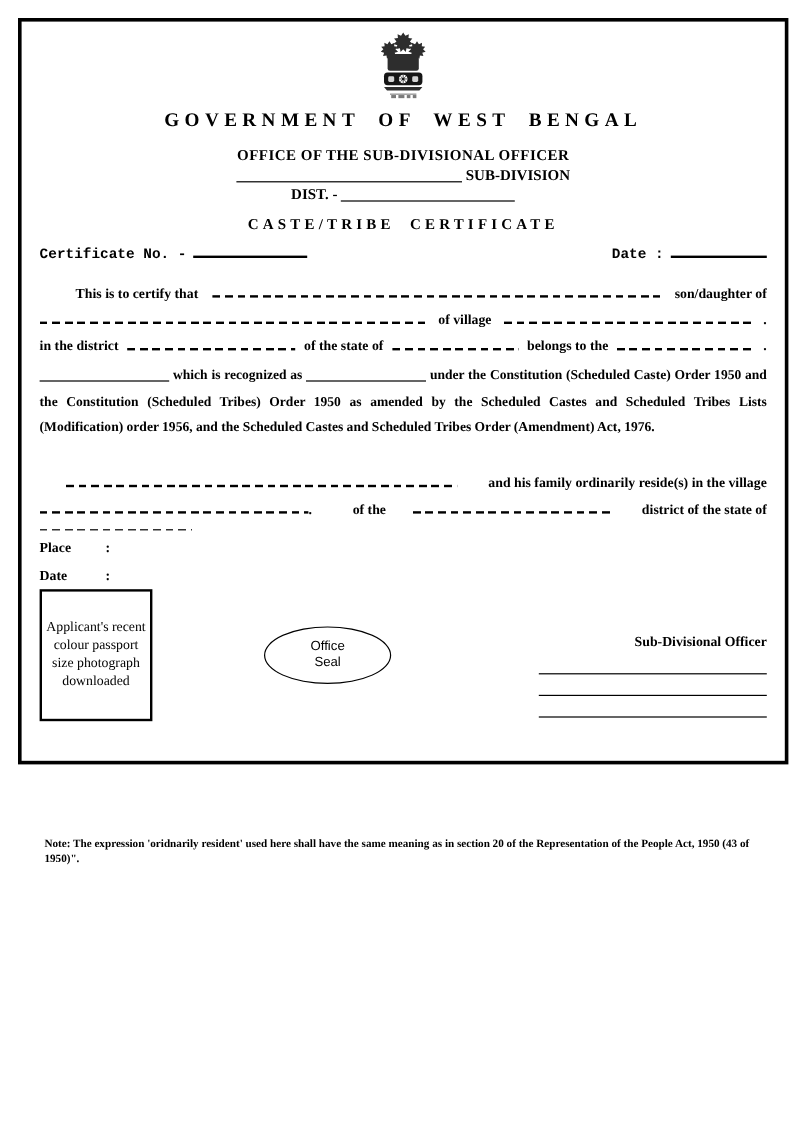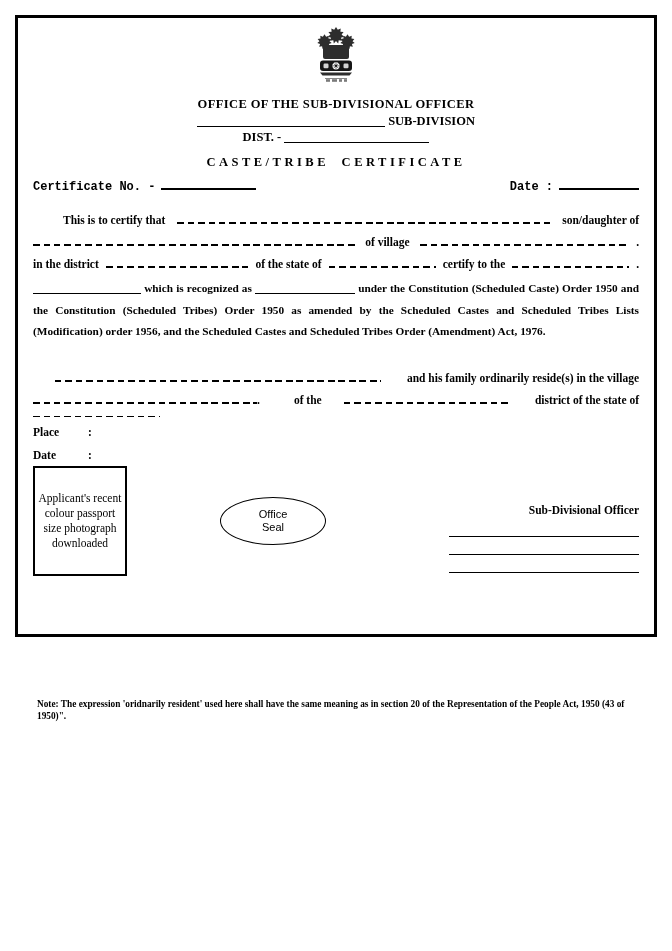--- a/index.html
+++ b/index.html
@@ -95,20 +95,21 @@
         <g fill="#7a7a7a">
           <rect x="12" y="53" width="22" height="0.9"></rect>
           <rect x="13" y="54.2" width="4" height="2.6"></rect>
           <rect x="19" y="54.2" width="5" height="2.6"></rect>
           <rect x="26" y="54.2" width="3" height="2.6"></rect>
           <rect x="31" y="54.2" width="3" height="2.6"></rect>
         </g>
       </svg>
     </div>
 
+    <div class="gov-title">GOVERNMENT OF WEST BENGAL</div>
     <div class="office-line">OFFICE OF THE SUB-DIVISIONAL OFFICER</div>
 
     <div class="subdiv-line">
       <span class="solid" style="width:188px"></span>
       <span>SUB-DIVISION</span>
     </div>
 
     <div class="dist-line">
       <span>DIST. -</span>
       <span class="solid" style="width:145px"></span>
@@ -139,21 +140,21 @@
       <span class="dash" style="flex-grow:1"></span>
       <span>.</span>
     </div>
 
 
     <div class="fline district-line">
       <span>in the district</span>
       <span class="dash" style="flex-grow:1.33"></span>
       <span>of the state of</span>
       <span class="dash" style="flex-grow:1"></span>
-      <span>certify to the</span>
+      <span>belongs to the</span>
       <span class="dash" style="flex-grow:1.09"></span>
       <span>.</span>
     </div>
 
     <p class="para">
       <span class="solid" style="width:108px"></span>
       <span>which is recognized as</span>
       <span class="solid" style="width:100px"></span>
       <span>under the Constitution (Scheduled Caste) Order 1950 and the Constitution (Scheduled Tribes) Order 1950 as amended by the Scheduled Castes and Scheduled Tribes Lists (Modification) order 1956, and the Scheduled Castes and Scheduled Tribes Order (Amendment) Act, 1976.</span>
     </p>

